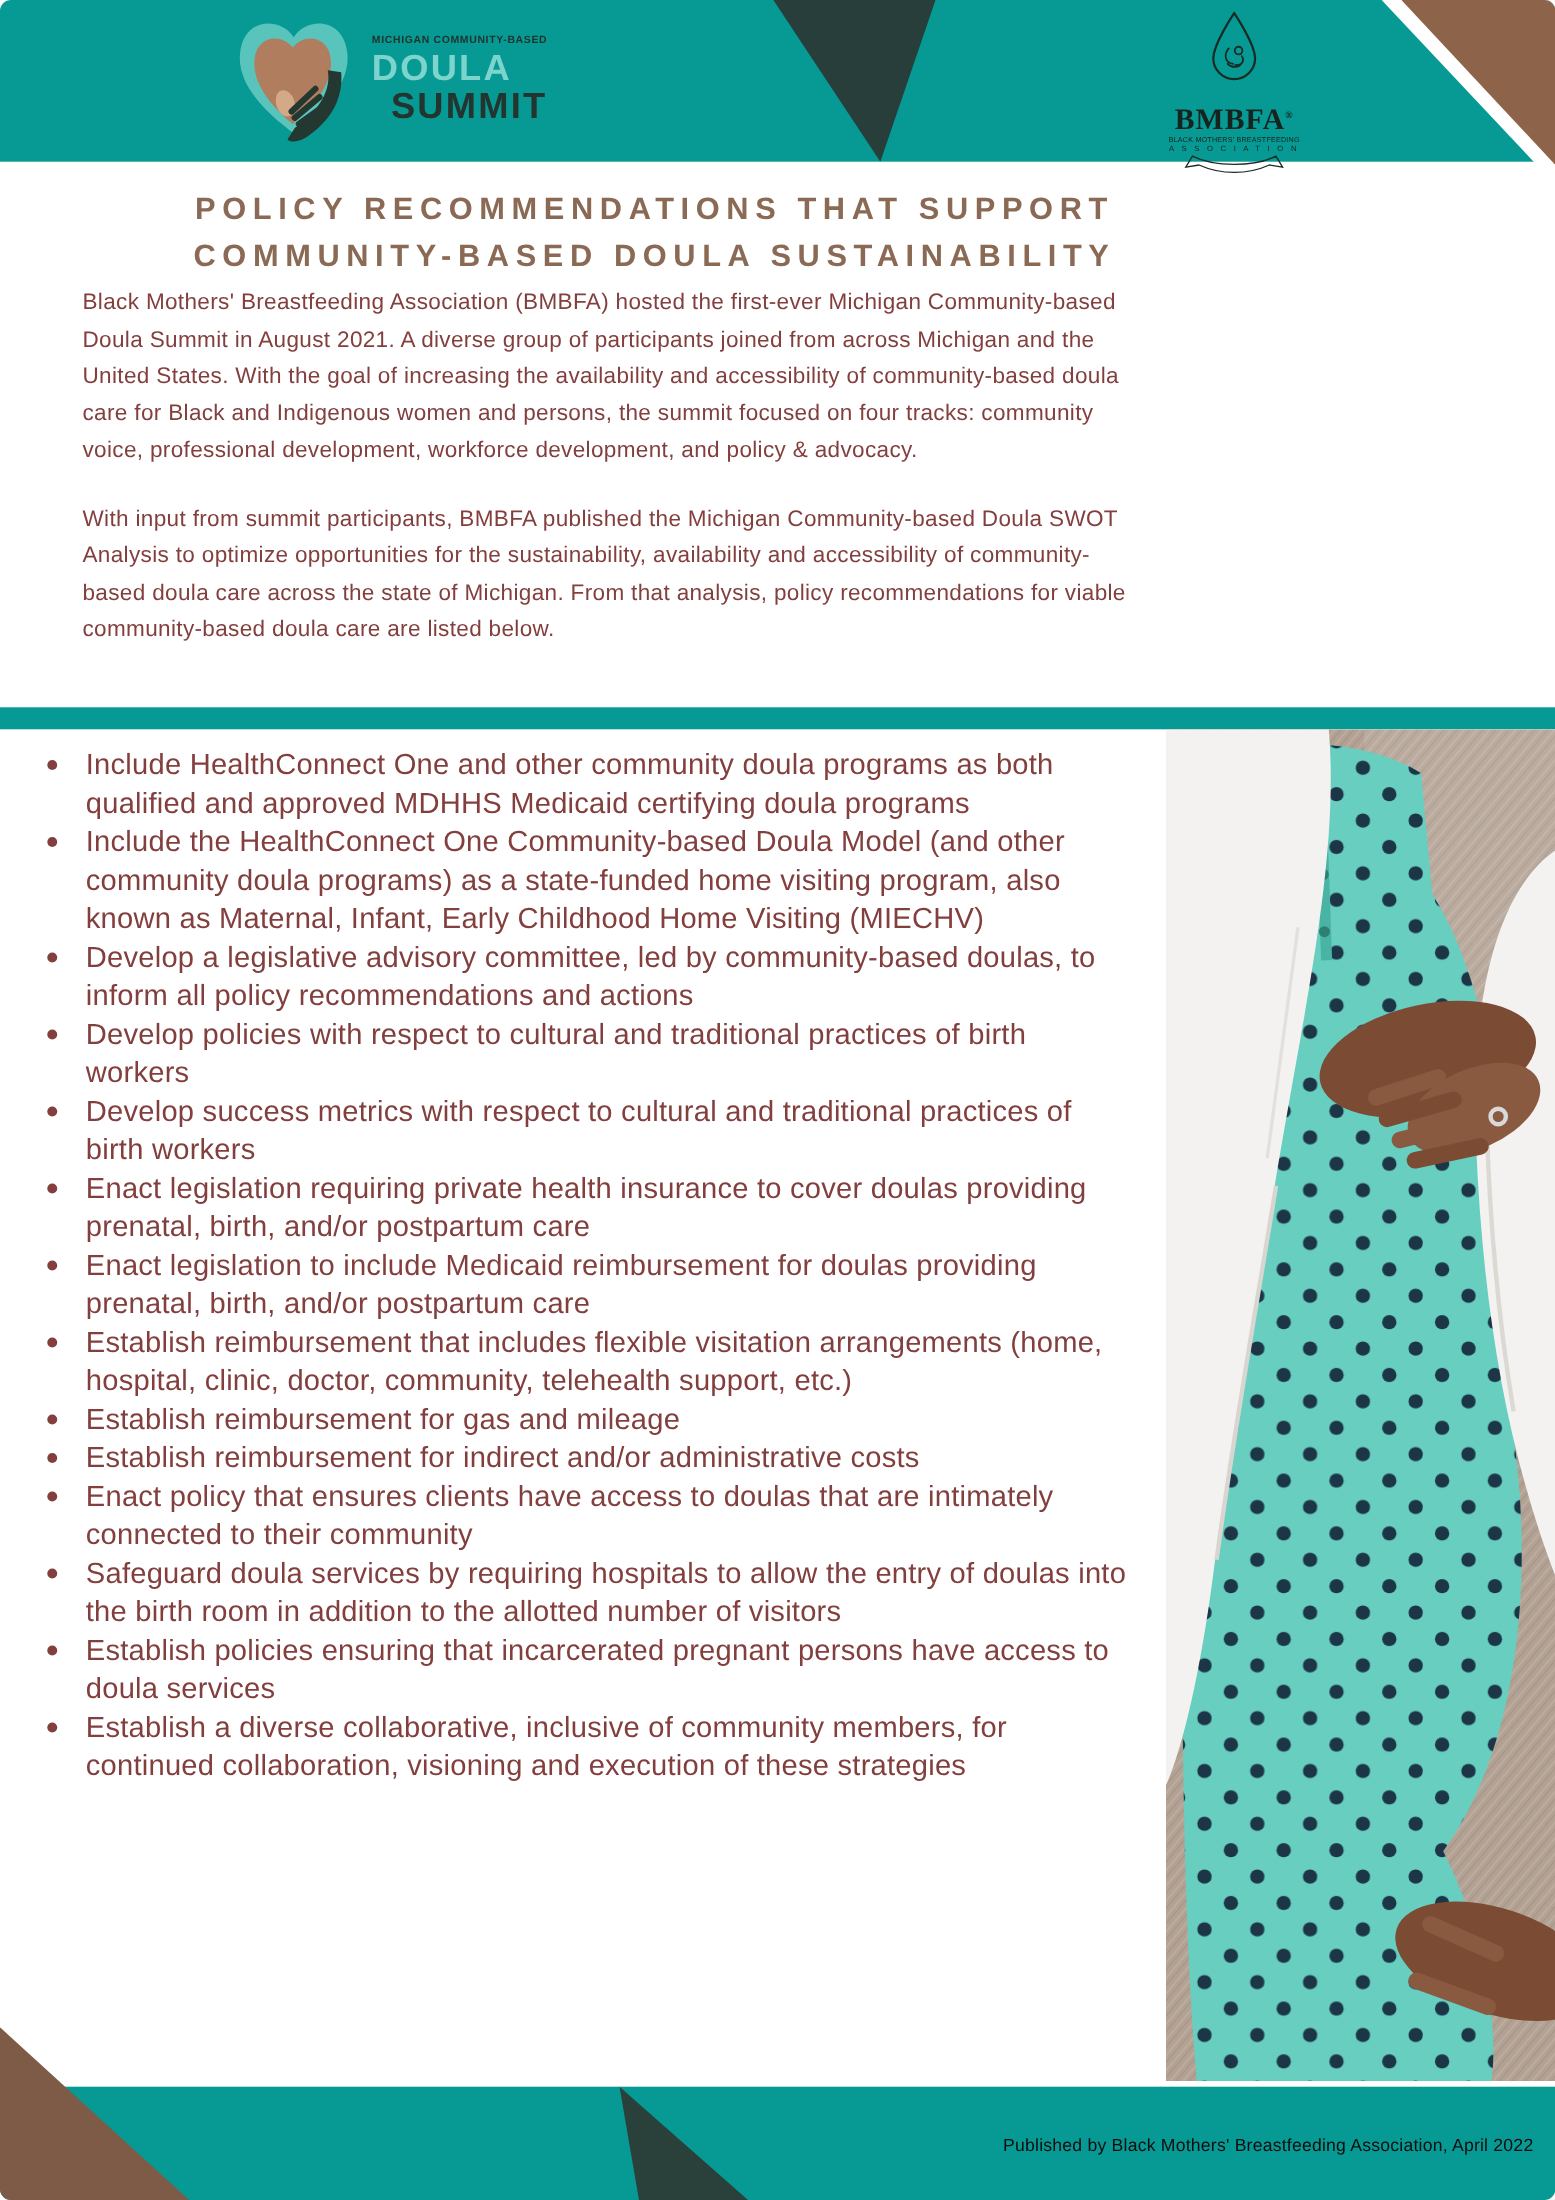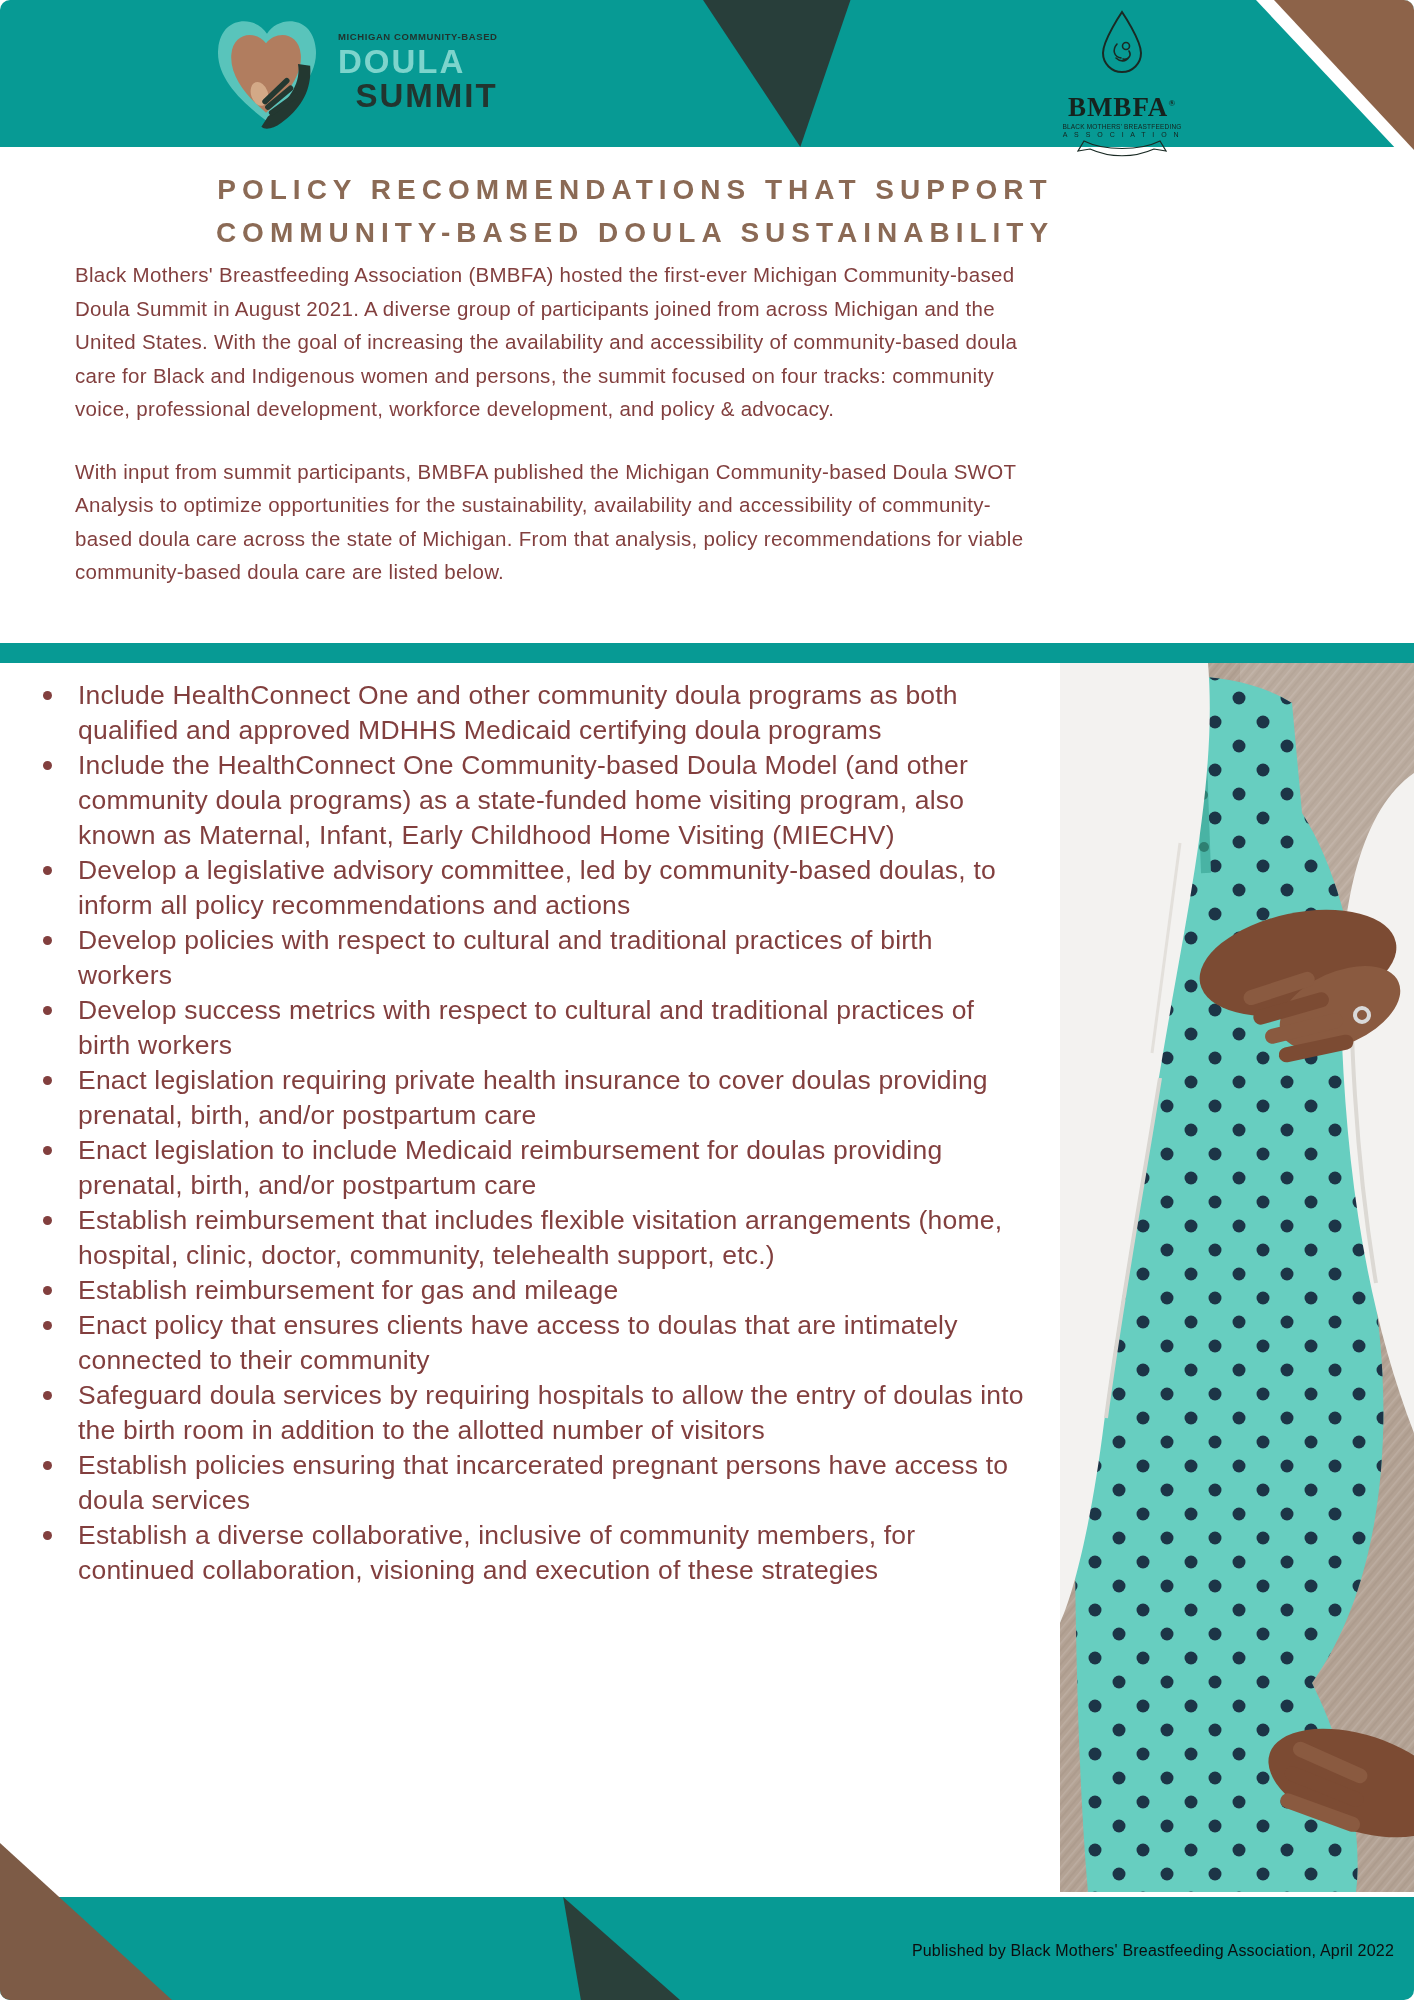--- a/index.html
+++ b/index.html
@@ -24,21 +24,21 @@
   .summit-line2{font-size:33px;font-weight:800;letter-spacing:2px;color:#7dd4cc;}
   .summit-line3{font-size:33px;font-weight:800;letter-spacing:2px;color:#22352f;margin-top:1px;text-align:right;}
   
   .bmbfa-logo{position:absolute;left:1062px;top:10px;width:120px;text-align:center;color:#16231e;}
   .bmbfa-acronym{font-family:"Liberation Serif", serif;font-weight:700;font-size:27px;letter-spacing:1px;line-height:1;margin-top:16px;}
   .bmbfa-reg{font-size:9px;vertical-align:super;}
   .bmbfa-sub1{font-size:6.5px;letter-spacing:.2px;margin-top:2px;white-space:nowrap;}
   .bmbfa-sub2{font-size:7px;letter-spacing:2.5px;margin-top:1px;white-space:nowrap;}
   
   .doc-title{position:absolute;left:0;top:168px;width:1190px;text-align:center;color:#8b6a55;
-    font-weight:700;font-size:28px;letter-spacing:6px;line-height:43px;padding-left:40px;}
+    font-weight:700;font-size:28px;letter-spacing:6px;line-height:43px;}
   
   .intro{position:absolute;left:75px;top:258px;width:968px;color:#823f3e;
     font-size:20.5px;line-height:33.5px;letter-spacing:.3px;}
   .intro p{margin:0 0 29px 0;}
   
   .divider-band{position:absolute;left:0;top:643px;width:1414px;height:20px;background:#079a94;}
   
   .rec-list{position:absolute;left:36px;top:678px;width:992px;margin:0;padding:0;list-style:none;
     color:#823f3e;font-size:26.5px;line-height:35px;letter-spacing:.2px;}
   .rec-list li{position:relative;padding-left:42px;max-width:950px;}
@@ -117,20 +117,21 @@
   <ul class="rec-list">
     <li>Include HealthConnect One and other community doula programs as both qualified and approved MDHHS Medicaid certifying doula programs</li>
     <li>Include the HealthConnect One Community-based Doula Model (and other community doula programs) as a state-funded home visiting program, also known as Maternal, Infant, Early Childhood Home Visiting (MIECHV)</li>
     <li>Develop a legislative advisory committee, led by community-based doulas, to inform all policy recommendations and actions</li>
     <li>Develop policies with respect to cultural and traditional practices of birth workers</li>
     <li>Develop success metrics with respect to cultural and traditional practices of birth workers</li>
     <li>Enact legislation requiring private health insurance to cover doulas providing prenatal, birth, and/or postpartum care</li>
     <li>Enact legislation to include Medicaid reimbursement for doulas providing prenatal, birth, and/or postpartum care</li>
     <li>Establish reimbursement that includes flexible visitation arrangements (home, hospital, clinic, doctor, community, telehealth support, etc.)</li>
     <li>Establish reimbursement for gas and mileage</li>
+    <li>Establish reimbursement for indirect and/or administrative costs</li>
     <li>Enact policy that ensures clients have access to doulas that are intimately connected to their community</li>
     <li>Safeguard doula services by requiring hospitals to allow the entry of doulas into the birth room in addition to the allotted number of visitors</li>
     <li>Establish policies ensuring that incarcerated pregnant persons have access to doula services</li>
     <li>Establish a diverse collaborative, inclusive of community members, for continued collaboration, visioning and execution of these strategies</li>
   </ul>
 
   <div class="photo" role="img" aria-label="Pregnant woman in a teal polka-dot dress and white cardigan with hands resting on her belly">
     <svg width="354" height="1229" viewBox="0 0 354 1229">
       <defs>
         <pattern id="wallTex" width="9" height="9" patternUnits="userSpaceOnUse" patternTransform="rotate(40)">

